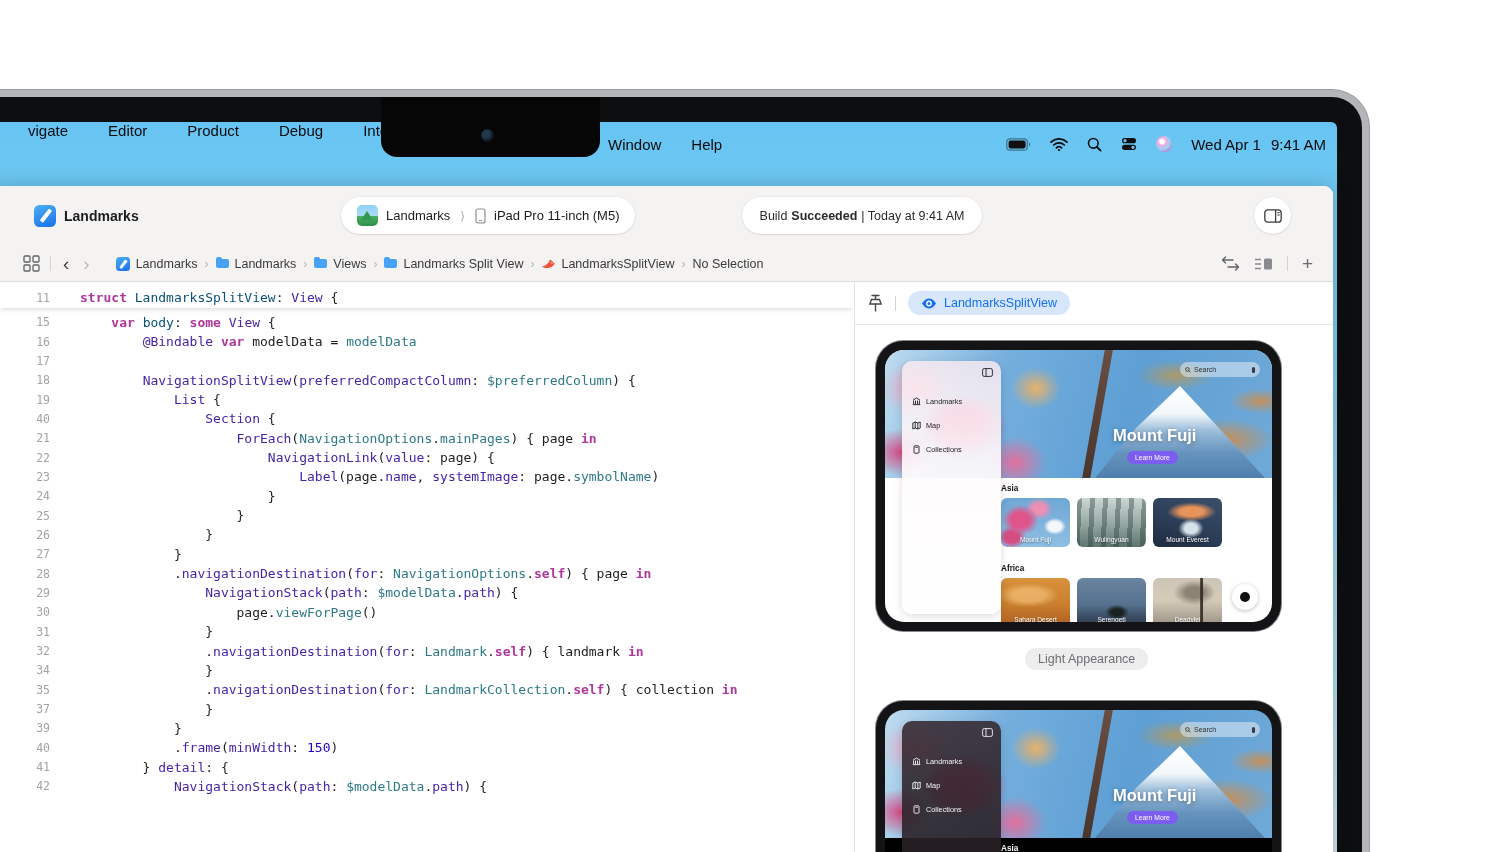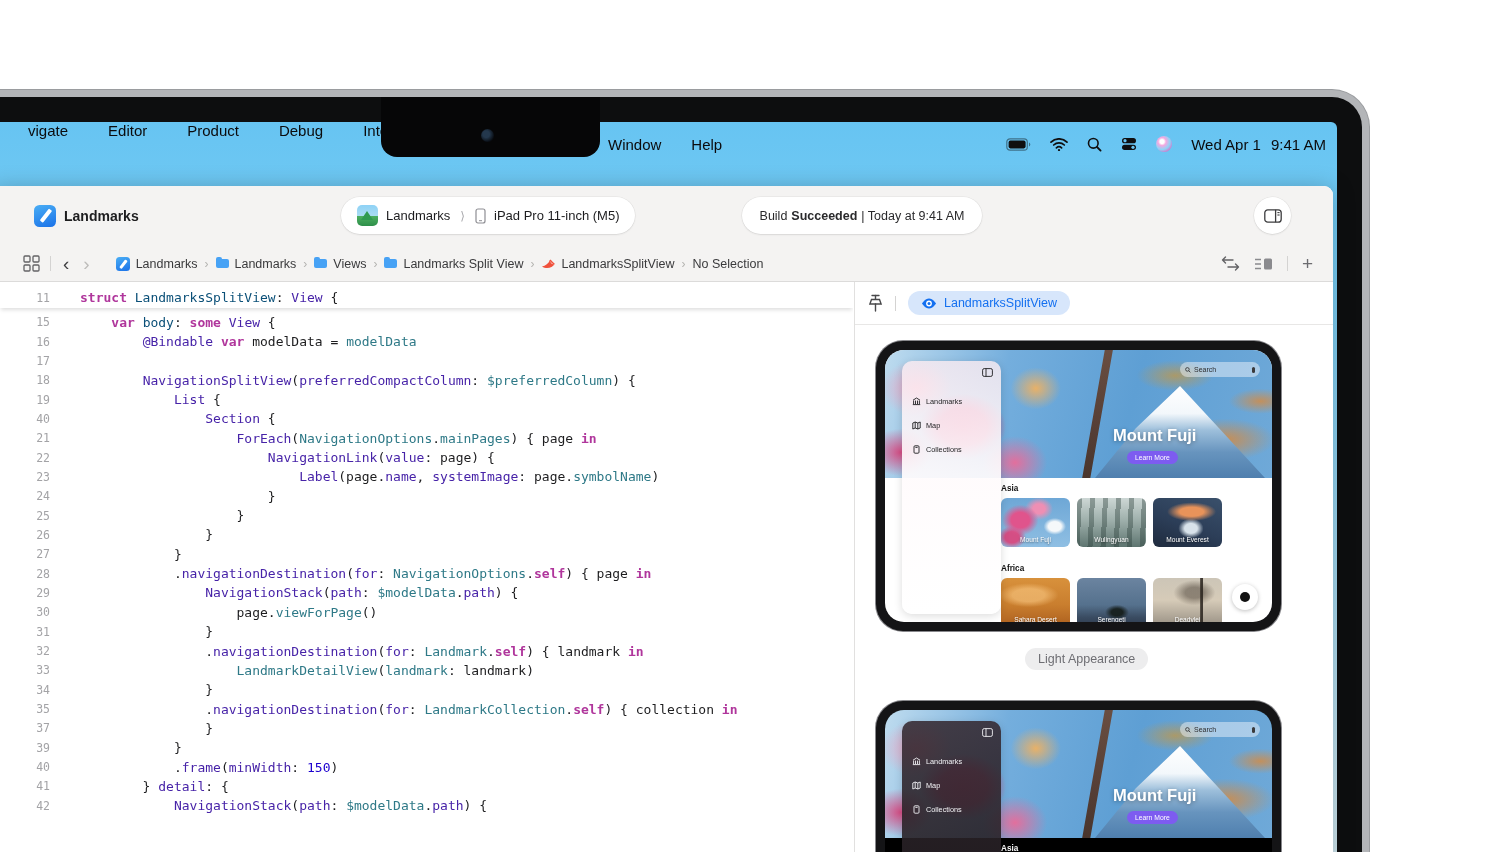--- a/index.html
+++ b/index.html
@@ -345,21 +345,20 @@
         <div class="code-row"><span class="lnum">23</span><span class="ltxt"><span class="tok-pl">                            </span><span class="tok-t">Label</span><span class="tok-pl">(page.</span><span class="tok-t">name</span><span class="tok-pl">, </span><span class="tok-t">systemImage</span><span class="tok-pl">: page.</span><span class="tok-p">symbolName</span><span class="tok-pl">)</span></span></div>
         <div class="code-row"><span class="lnum">24</span><span class="ltxt"><span class="tok-pl">                        }</span></span></div>
         <div class="code-row"><span class="lnum">25</span><span class="ltxt"><span class="tok-pl">                    }</span></span></div>
         <div class="code-row"><span class="lnum">26</span><span class="ltxt"><span class="tok-pl">                }</span></span></div>
         <div class="code-row"><span class="lnum">27</span><span class="ltxt"><span class="tok-pl">            }</span></span></div>
         <div class="code-row"><span class="lnum">28</span><span class="ltxt"><span class="tok-pl">            .</span><span class="tok-t">navigationDestination</span><span class="tok-pl">(</span><span class="tok-t">for</span><span class="tok-pl">: </span><span class="tok-p">NavigationOptions</span><span class="tok-pl">.</span><span class="tok-k">self</span><span class="tok-pl">) { page </span><span class="tok-k">in</span></span></div>
         <div class="code-row"><span class="lnum">29</span><span class="ltxt"><span class="tok-pl">                </span><span class="tok-t">NavigationStack</span><span class="tok-pl">(</span><span class="tok-t">path</span><span class="tok-pl">: </span><span class="tok-p">$modelData</span><span class="tok-pl">.</span><span class="tok-t">path</span><span class="tok-pl">) {</span></span></div>
         <div class="code-row"><span class="lnum">30</span><span class="ltxt"><span class="tok-pl">                    page.</span><span class="tok-p">viewForPage</span><span class="tok-pl">()</span></span></div>
         <div class="code-row"><span class="lnum">31</span><span class="ltxt"><span class="tok-pl">                }</span></span></div>
         <div class="code-row"><span class="lnum">32</span><span class="ltxt"><span class="tok-pl">                .</span><span class="tok-t">navigationDestination</span><span class="tok-pl">(</span><span class="tok-t">for</span><span class="tok-pl">: </span><span class="tok-p">Landmark</span><span class="tok-pl">.</span><span class="tok-k">self</span><span class="tok-pl">) { landmark </span><span class="tok-k">in</span></span></div>
-        <div class="code-row"><span class="lnum">33</span><span class="ltxt"><span class="tok-pl">                    </span><span class="tok-p">LandmarkDetailView</span><span class="tok-pl">(</span><span class="tok-p">landmark</span><span class="tok-pl">: landmark)</span></span></div>
         <div class="code-row"><span class="lnum">34</span><span class="ltxt"><span class="tok-pl">                }</span></span></div>
         <div class="code-row"><span class="lnum">35</span><span class="ltxt"><span class="tok-pl">                .</span><span class="tok-t">navigationDestination</span><span class="tok-pl">(</span><span class="tok-t">for</span><span class="tok-pl">: </span><span class="tok-p">LandmarkCollection</span><span class="tok-pl">.</span><span class="tok-k">self</span><span class="tok-pl">) { collection </span><span class="tok-k">in</span></span></div>
         <div class="code-row"><span class="lnum">37</span><span class="ltxt"><span class="tok-pl">                }</span></span></div>
         <div class="code-row"><span class="lnum">39</span><span class="ltxt"><span class="tok-pl">            }</span></span></div>
         <div class="code-row"><span class="lnum">40</span><span class="ltxt"><span class="tok-pl">            .</span><span class="tok-t">frame</span><span class="tok-pl">(</span><span class="tok-t">minWidth</span><span class="tok-pl">: </span><span class="tok-n">150</span><span class="tok-pl">)</span></span></div>
         <div class="code-row"><span class="lnum">41</span><span class="ltxt"><span class="tok-pl">        } </span><span class="tok-t">detail</span><span class="tok-pl">: {</span></span></div>
         <div class="code-row"><span class="lnum">42</span><span class="ltxt"><span class="tok-pl">            </span><span class="tok-t">NavigationStack</span><span class="tok-pl">(</span><span class="tok-t">path</span><span class="tok-pl">: </span><span class="tok-p">$modelData</span><span class="tok-pl">.</span><span class="tok-t">path</span><span class="tok-pl">) {</span></span></div>
       </div>
 
     <div class="canvas">

